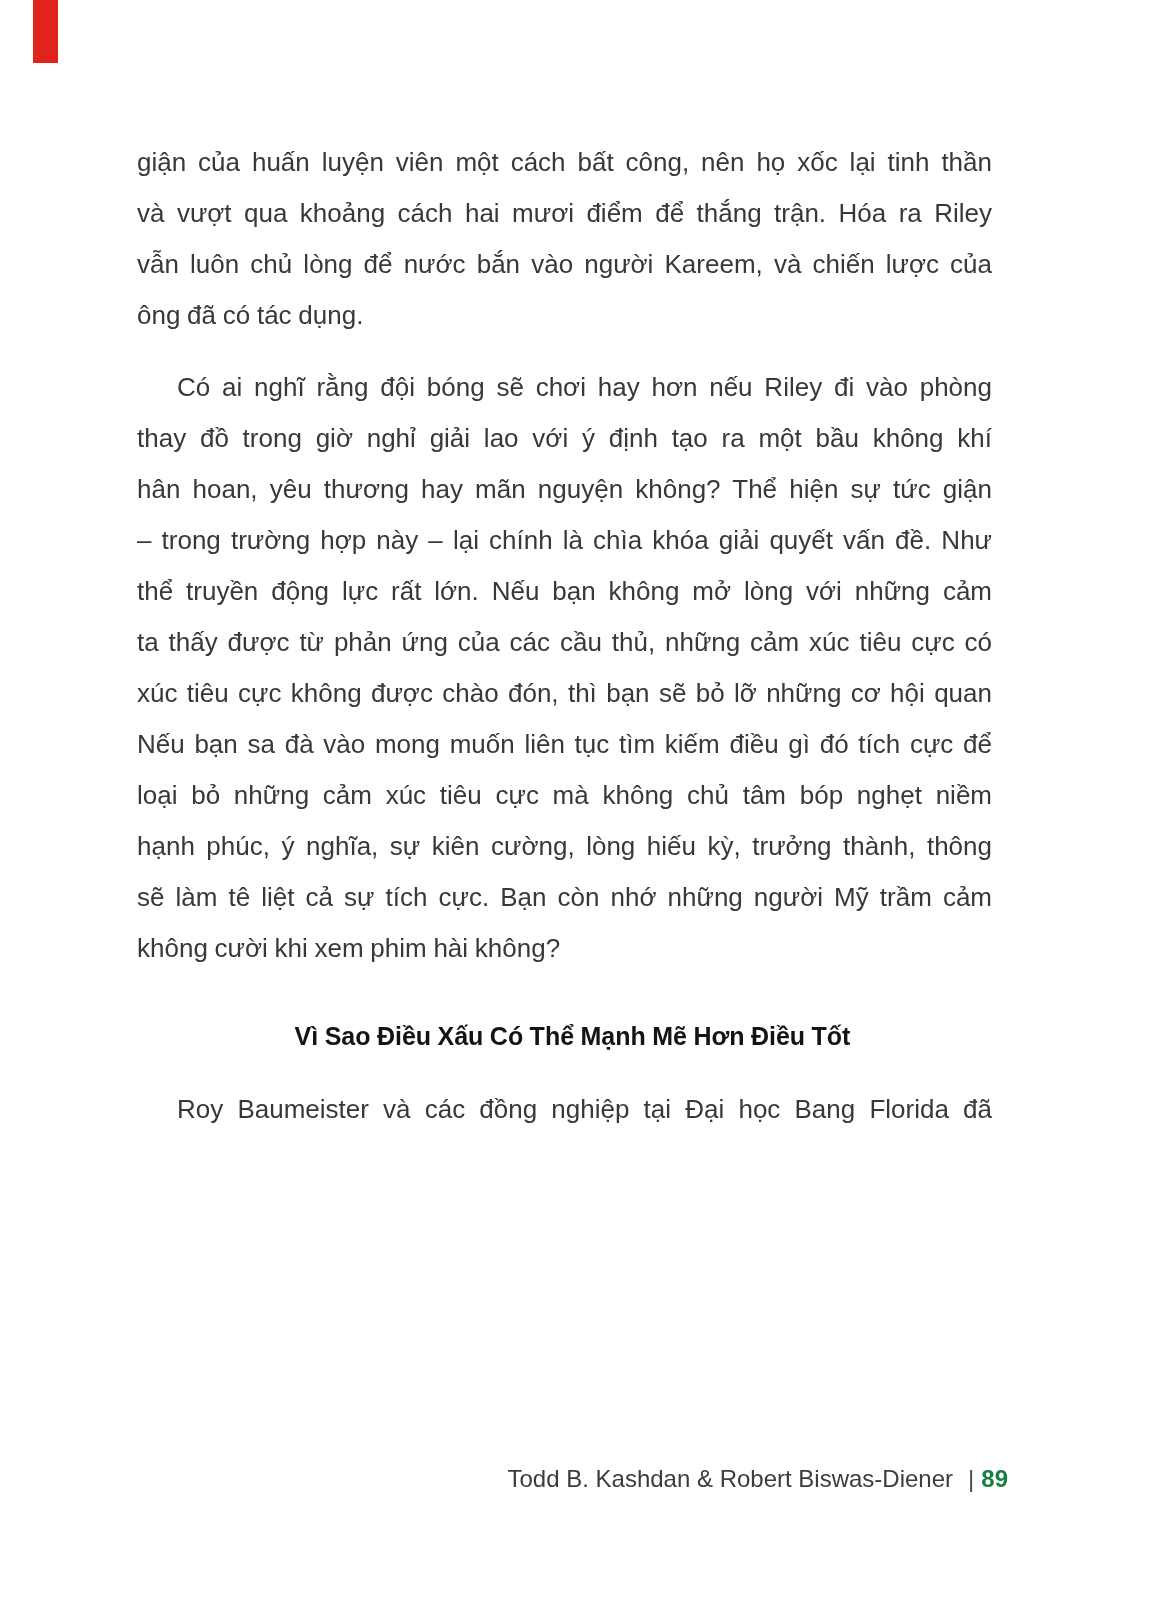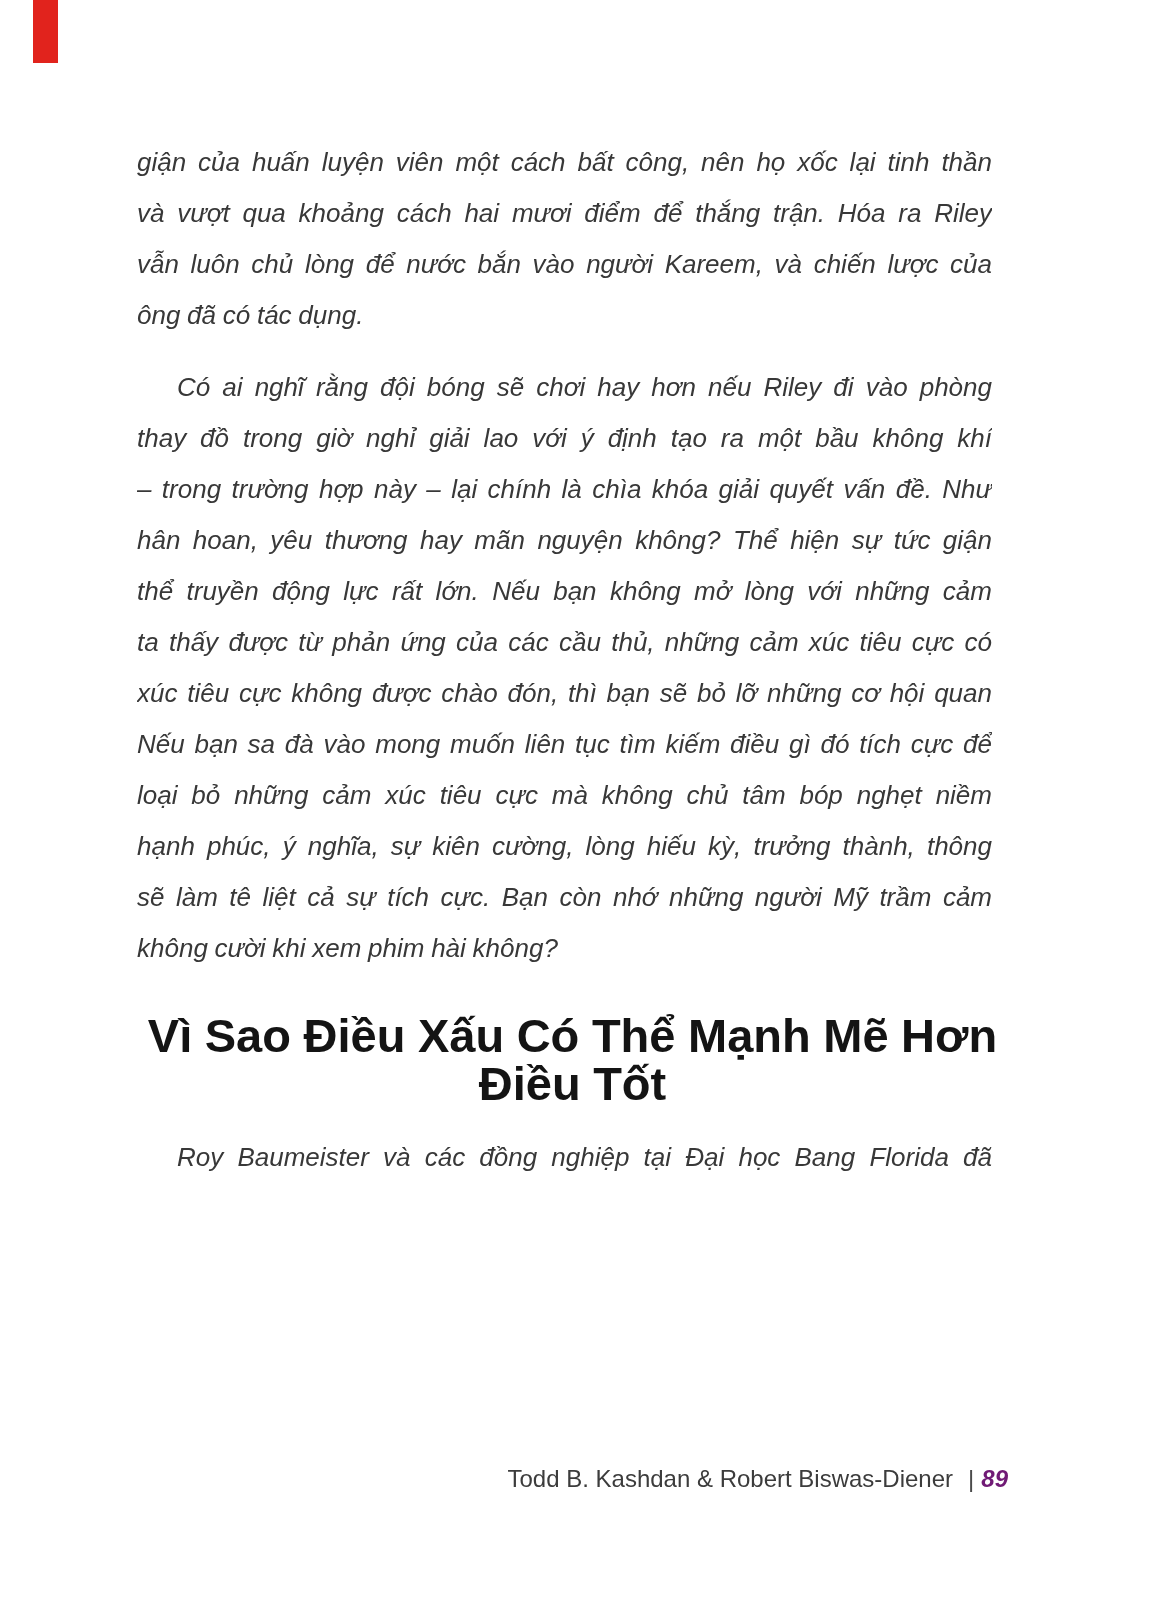--- a/index.html
+++ b/index.html
@@ -22,66 +22,66 @@
   }
   .content {
     position: absolute;
     left: 137px;
     top: 137px;
     width: 871px;
     font-size: 26px;
     line-height: 51px;
     word-spacing: -0.5px;
   }
-  .para { margin: 21px 16px 0 0; font-style: italic; }
+  .para { margin: 21px 16px 0 0; }
   .para:first-child { margin-top: 0; }
   .bline { height: 51px; overflow: hidden; }
   .jline { text-align: justify; }
   .jline::after { content: ""; display: inline-block; width: 100%; height: 0; }
   .para.indent .bline:first-child { text-indent: 40px; }
   .heading {
     margin: 38px 0 24px 0;
-    font-size: 47px;
+    font-size: 25px;
     line-height: 48px;
     font-weight: bold;
     color: #141414;
     text-align: center;
     letter-spacing: 0;
   }
   .footer {
     position: absolute;
     left: 137px;
     top: 1462px;
     width: 871px;
     text-align: right;
     font-size: 24px;
     line-height: 34px;
     color: #3c3c3c;
   }
   .footer .divider { margin: 0 7px 0 15px; color: #4a4a4a; }
-  .footer .pagenum { font-weight: bold; color: #701a75; font-style: italic; }
+  .footer .pagenum { font-weight: bold; color: #15803d; }
 </style>
 </head>
 <body>
 
 <div class="page">
   <div class="bookmark" style="background: rgb(225, 35, 29);"></div>
 
   <main class="content" id="content">
       <div class="para">
         <div class="bline jline">giận của huấn luyện viên một cách bất công, nên họ xốc lại tinh thần</div>
         <div class="bline jline">và vượt qua khoảng cách hai mươi điểm để thắng trận. Hóa ra Riley</div>
         <div class="bline jline">vẫn luôn chủ lòng để nước bắn vào người Kareem, và chiến lược của</div>
         <div class="bline">ông đã có tác dụng.</div>
       </div>
       <div class="para indent">
         <div class="bline jline">Có ai nghĩ rằng đội bóng sẽ chơi hay hơn nếu Riley đi vào phòng</div>
         <div class="bline jline">thay đồ trong giờ nghỉ giải lao với ý định tạo ra một bầu không khí</div>
+        <div class="bline jline">hân hoan, yêu thương hay mãn nguyện không? Thể hiện sự tức giận</div>
         <div class="bline jline">– trong trường hợp này – lại chính là chìa khóa giải quyết vấn đề. Như</div>
-        <div class="bline jline">hân hoan, yêu thương hay mãn nguyện không? Thể hiện sự tức giận</div>
         <div class="bline jline">thể truyền động lực rất lớn. Nếu bạn không mở lòng với những cảm</div>
         <div class="bline jline">ta thấy được từ phản ứng của các cầu thủ, những cảm xúc tiêu cực có</div>
         <div class="bline jline">xúc tiêu cực không được chào đón, thì bạn sẽ bỏ lỡ những cơ hội quan</div>
         <div class="bline jline">Nếu bạn sa đà vào mong muốn liên tục tìm kiếm điều gì đó tích cực để</div>
         <div class="bline jline">loại bỏ những cảm xúc tiêu cực mà không chủ tâm bóp nghẹt niềm</div>
         <div class="bline jline">hạnh phúc, ý nghĩa, sự kiên cường, lòng hiếu kỳ, trưởng thành, thông</div>
         <div class="bline jline">sẽ làm tê liệt cả sự tích cực. Bạn còn nhớ những người Mỹ trầm cảm</div>
         <div class="bline">không cười khi xem phim hài không?</div>
       </div>
       <h2 class="heading">Vì Sao Điều Xấu Có Thể Mạnh Mẽ Hơn Điều Tốt</h2>

